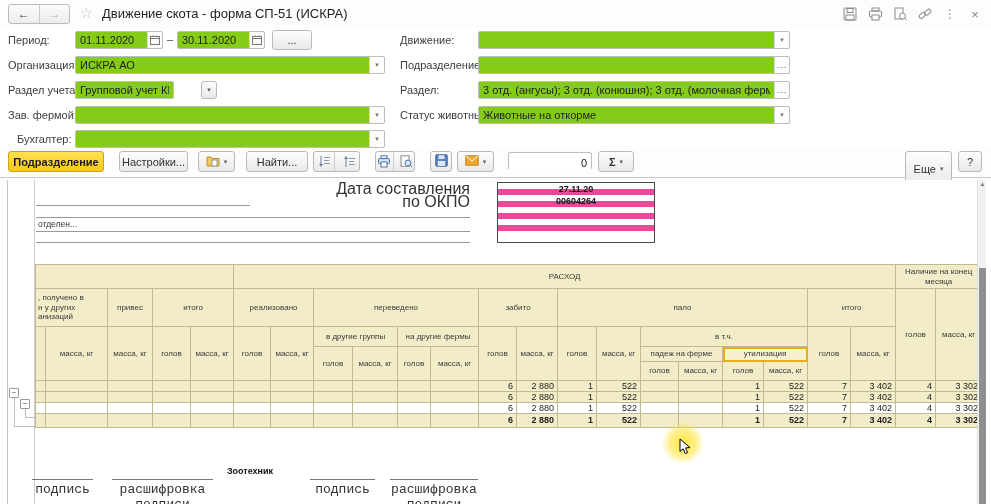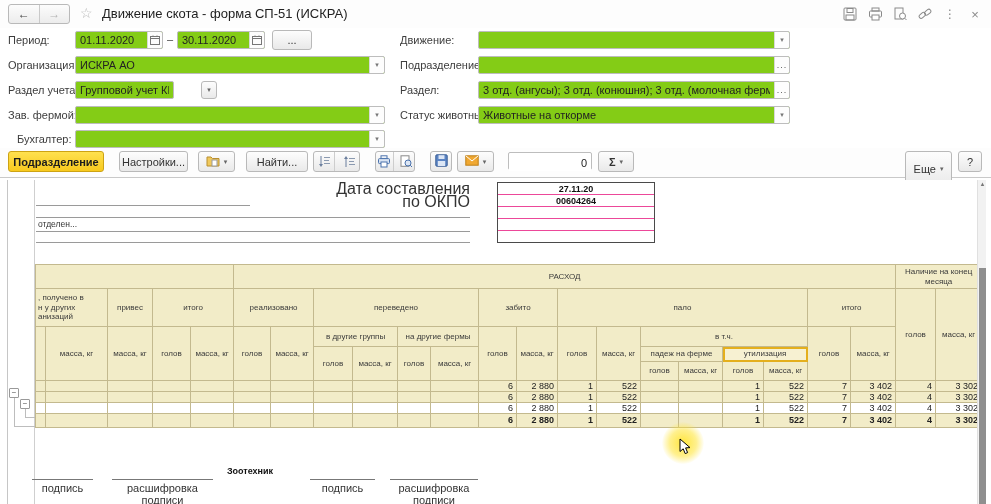--- a/index.html
+++ b/index.html
@@ -34,21 +34,21 @@
   .toolbar { position:absolute; left:0; top:148px; width:991px; height:30px; border-bottom:1px solid #c9c9c9; background:#fdfdfd; }
   .cfield { position:absolute; height:18px; border:1px solid #bdbdbd; border-radius:2px; background:#fff; }
   .cfield input { width:100%; height:100%; border:none; outline:none; text-align:right; font-size:11px; padding:0 4px; color:#222; font-family:inherit; }
 
   
   .report { position:absolute; left:0; top:180px; width:991px; height:324px; background:#fff; overflow:hidden; }
   .gutter { position:absolute; left:7px; top:0; width:28px; height:324px; border-left:1px solid #c6c6c6; border-right:1px solid #cfcfcf; background:#fff; }
   .hline { position:absolute; height:1px; background:#9a9a9a; }
   .docnote { position:absolute; font-size:8.5px; color:#333; }
   .datebox { position:absolute; left:497px; top:2px; width:158px; height:61px; border:1px solid #4a4a4a; background:#fff; }
-  .datebox .row { height:12px; border-bottom:1px solid #ec4899; font-size:9px; font-weight:bold; text-align:center; line-height:12px; color:#111; }
+  .datebox .row { height:12px; border-bottom:6px solid #ec4899; font-size:9px; font-weight:bold; text-align:center; line-height:12px; color:#111; }
   .datebox .row:last-child { border-bottom:none; }
   .datelabels { position:absolute; left:320px; top:2px; width:150px; text-align:right; font-size:16px; color:#333; line-height:13px; }
 
   
   table.rep { position:absolute; left:35px; top:84px; width:946px; border-collapse:collapse; table-layout:fixed; border:1px solid #a89e74; }
   table.rep th, table.rep td { border:1px solid #c3b98e; overflow:hidden; }
   table.rep th { background:#f2ecc8; font-weight:normal; font-size:8px; color:#3a3a3a; text-align:center; vertical-align:middle; line-height:1.2; padding:0 1px; }
   table.rep .band { height:24px; font-size:9px; }
   table.rep .rB { height:38px; }
   table.rep .rC { height:20px; }
@@ -59,21 +59,21 @@
   table.rep tbody td { background:#f2ecc8; font-size:9px; text-align:right; color:#222; padding:0 3px; white-space:nowrap; line-height:10px; height:10px; }
   table.rep tbody tr:nth-child(3) td { background:#ffffff; }
   table.rep tbody tr:nth-child(4) td { font-weight:bold; height:13px; line-height:13px; }
 
   
   .grp { position:absolute; width:10px; height:10px; border:1px solid #999; background:#fff; font-size:8px; line-height:8px; text-align:center; color:#555; border-radius:1px; }
   .tree { position:absolute; border-left:1px solid #bdbdbd; border-bottom:1px solid #bdbdbd; }
 
   
   .sigline { position:absolute; height:1px; background:#777; }
-  .siglabel { position:absolute; font-size:11px; color:#333; text-align:center; }
+  .siglabel { position:absolute; font-size:13px; color:#333; text-align:center;font-family:Liberation Mono, monospace; }
   .sigtitle { position:absolute; font-size:9px; font-weight:bold; color:#111; text-align:center; }
 
   
   .vscroll { position:absolute; right:5px; top:0; width:9px; height:324px; background:#f2f2f2; border-left:1px solid #e0e0e0; }
   .vthumb { position:absolute; left:1px; width:7px; top:88px; height:236px; background:#8f8f8f; }
   .varrow { position:absolute; top:1px; left:0; width:9px; text-align:center; font-size:6px; color:#777; }
 
   
   .glow { position:absolute; left:662px; top:242px; width:42px; height:42px; border-radius:50%;
           background:radial-gradient(circle, rgba(255,228,50,0.95) 0%, rgba(255,228,50,0.55) 45%, rgba(255,228,50,0) 72%); }

